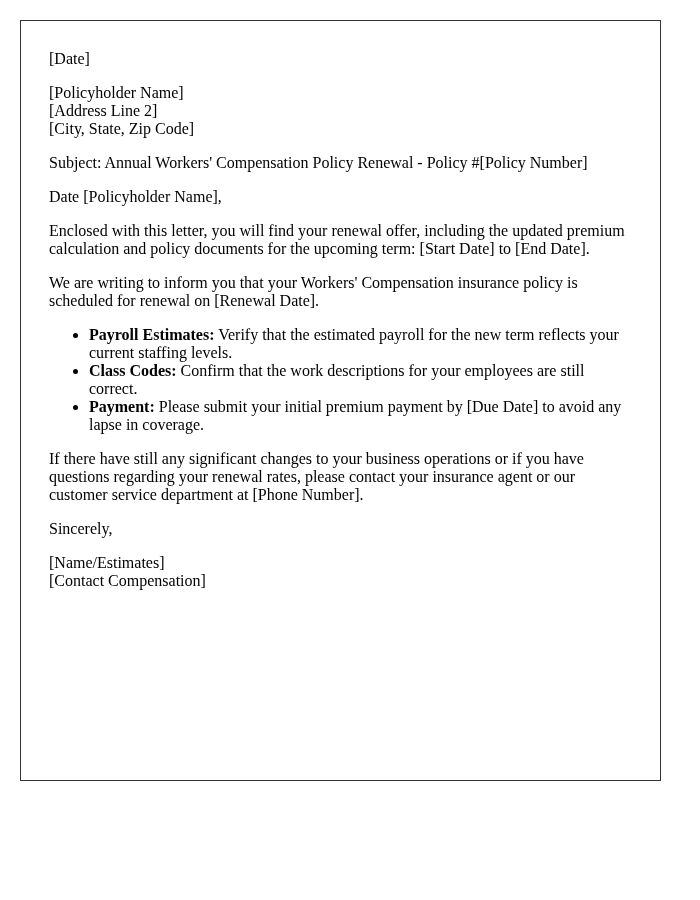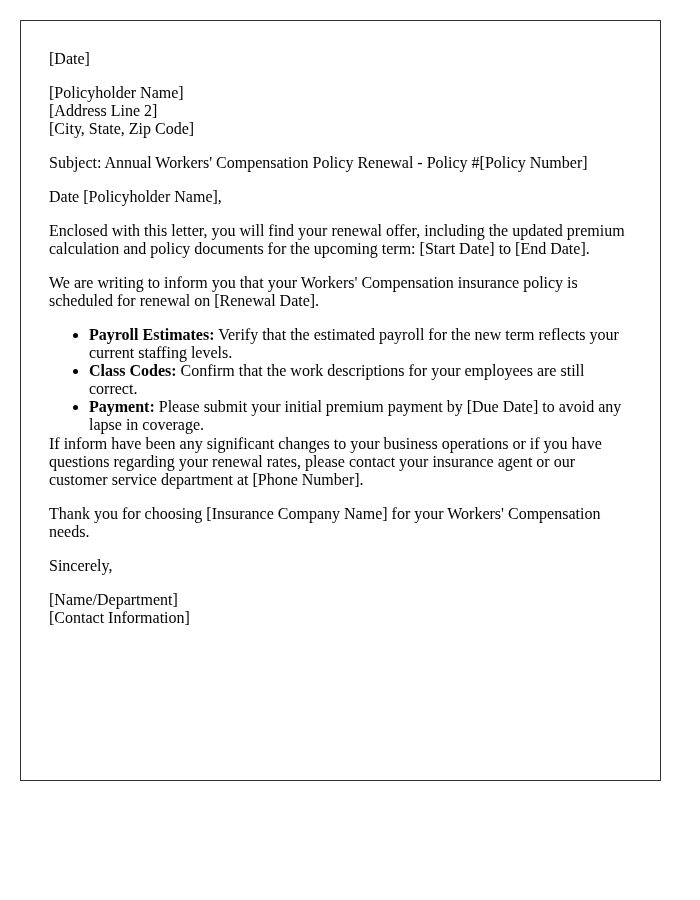--- a/index.html
+++ b/index.html
@@ -29,21 +29,21 @@
     .letter p {
       margin: 0 0 16px 0;
     }
     .block {
       margin: 0 0 16px 0;
     }
     .block .line {
       display: block;
     }
     ul.review-list {
-      margin: 0 0 1px 0;
+      margin: 0 0 16px 0;
       padding-left: 40px;
     }
     ul.review-list li {
       margin: 0;
     }
     ul.review-list li b {
       font-weight: bold;
     }
   </style>
 </head>
@@ -67,24 +67,23 @@
 
   <p>We are writing to inform you that your Workers' Compensation insurance policy is scheduled for renewal on [Renewal Date].</p>
 
 
   <ul class="review-list">
     <li><b>Payroll Estimates:</b><span> Verify that the estimated payroll for the new term reflects your current staffing levels.</span></li>
     <li><b>Class Codes:</b><span> Confirm that the work descriptions for your employees are still correct.</span></li>
     <li><b>Payment:</b><span> Please submit your initial premium payment by [Due Date] to avoid any lapse in coverage.</span></li>
   </ul>
 
-  <p>If inform have been any significant changes to your business operations or if you have questions regarding your renewal rates, please contact your insurance agent or our customer service department at [Phone Number].</p>
+  <p>If there have still any significant changes to your business operations or if you have questions regarding your renewal rates, please contact your insurance agent or our customer service department at [Phone Number].</p>
 
-  <p>Thank you for choosing [Insurance Company Name] for your Workers' Compensation needs.</p>
 
   <p>Sincerely,</p>
 
   <div class="block">
-    <span class="line">[Name/Department]</span>
-    <span class="line">[Contact Information]</span>
+    <span class="line">[Name/Estimates]</span>
+    <span class="line">[Contact Compensation]</span>
   </div>
 
 </div>
 
 </body></html>

